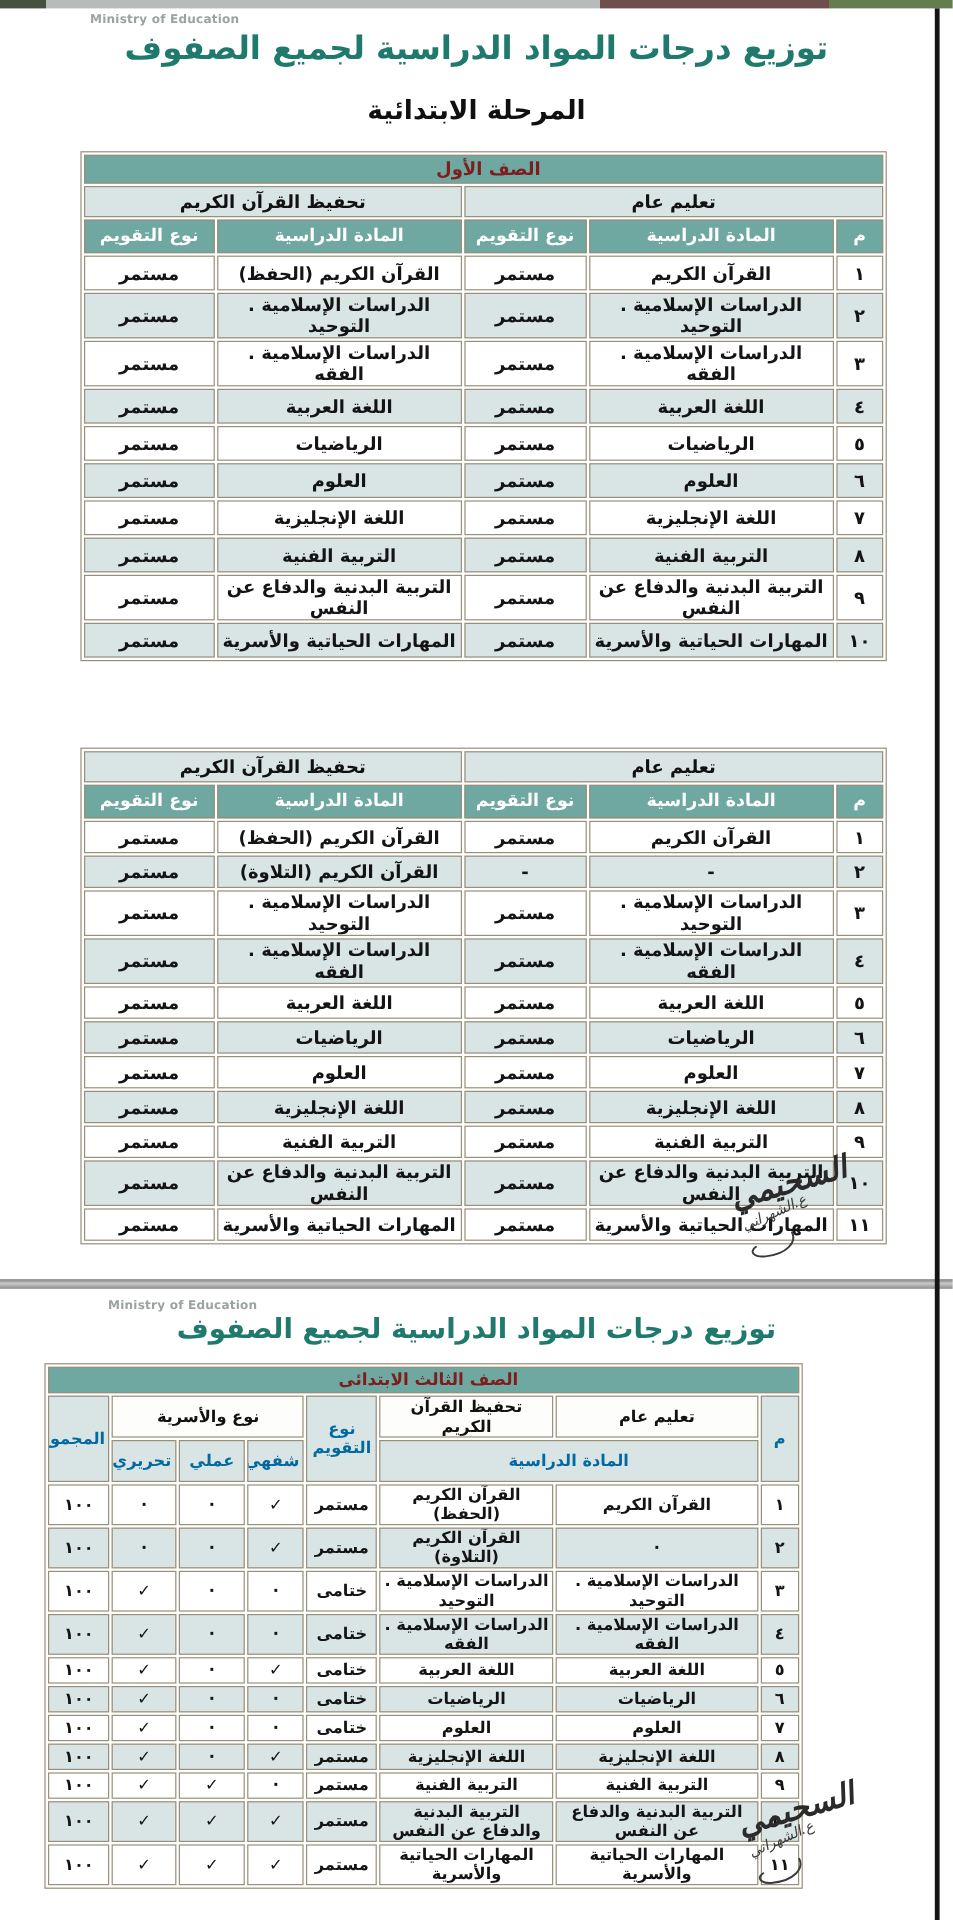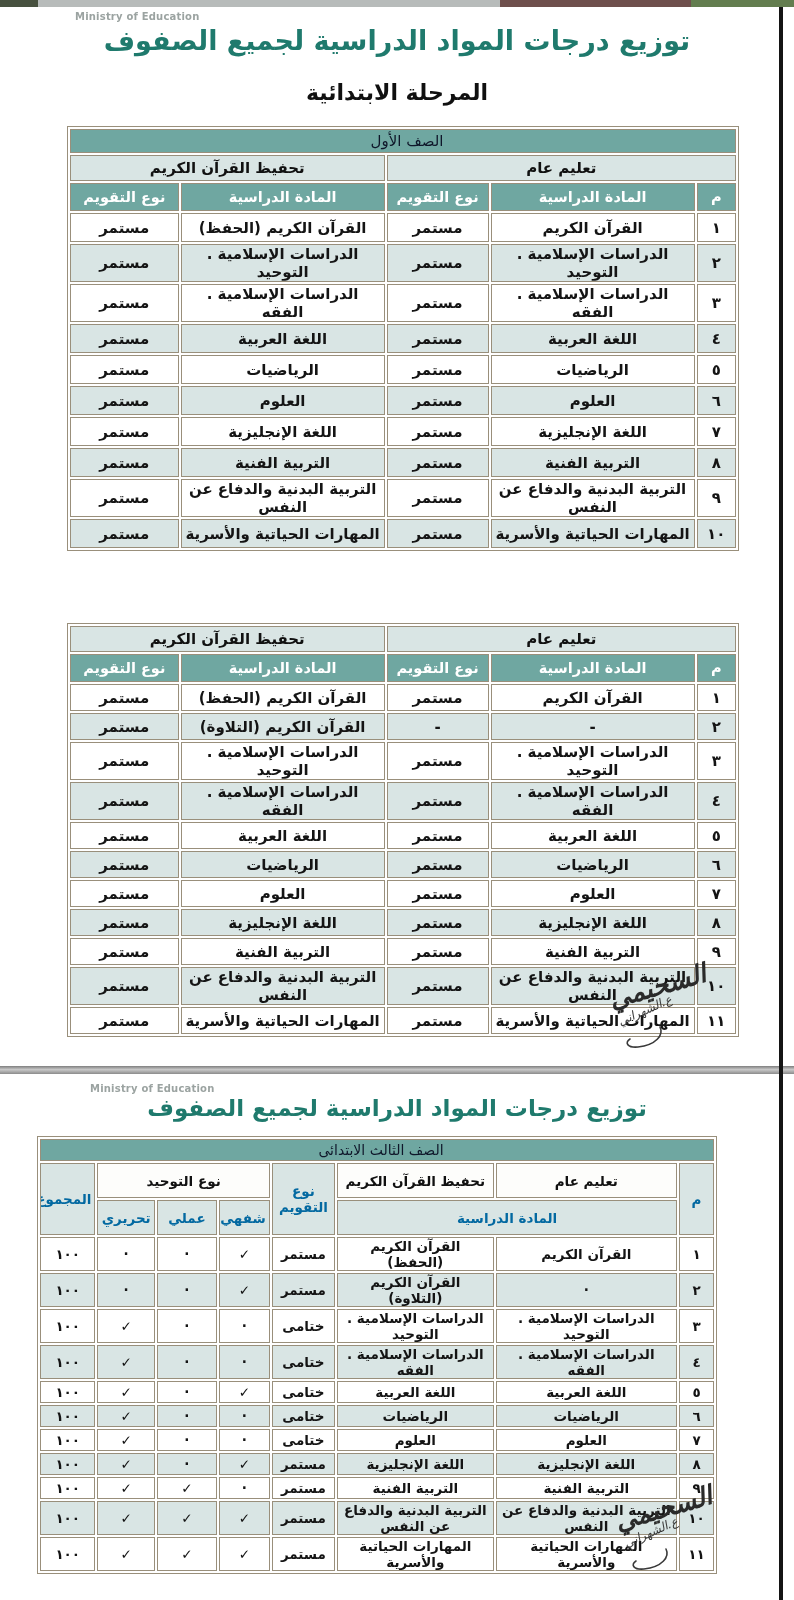--- a/index.html
+++ b/index.html
@@ -45,31 +45,31 @@
   table{
     border-collapse:separate;border-spacing:2px;
     border:1px solid var(--border,#998f7b);
     direction:rtl;font-weight:bold;table-layout:fixed;
   }
   th,td{
     border:1px solid var(--border,#998f7b);
     text-align:center;vertical-align:middle;
     padding:0 3px;overflow:hidden;
   }
-  .band th{background:var(--teal,#6fa7a1);color:#0f172a;height:22px;font-size:15px;font-weight:normal;padding-left:11px;}
+  .band th{background:var(--teal,#6fa7a1);color:#7f1d1d;height:22px;font-size:15px;font-weight:bold;padding-left:11px;}
   .grouphdr th{background:var(--pale,#d9e5e4);color:#111;height:24px;font-size:15px;}
   .colhdr th{background:var(--teal,#6fa7a1);color:#fff;height:26px;font-size:14.5px;}
   .t12{width:672px;margin-left:67px;}
   .t12 tbody td{height:27px;font-size:15px;background:#fff;}
   .t12.second tbody td{height:25px;}
   .t12 tbody tr:nth-child(even) td{background:var(--pale,#d9e5e4);}
   .t12-m1{margin-top:21px;}
   .t12-m2{margin-top:72px;}
   
-  .t3{width:680px;margin:15px 0 17px 37px;}
+  .t3{width:632px;margin:15px 0 17px 37px;}
   .t3 .band th{height:20px;font-size:14px;}
   .t3 th.w{background:#fdfdfb;color:#111;font-size:13.5px;}
   .t3 th.p{background:var(--pale,#d9e5e4);color:#0369a1;font-size:13.5px;}
   .t3 .hrow th{height:33px;}
   .t3 tbody td{height:20px;font-size:13.5px;background:#fff;}
   .t3 tbody tr:nth-child(even) td{background:var(--pale,#d9e5e4);}
   
   .signature{position:absolute;width:170px;height:100px;direction:rtl;}
   .sig1{right:58px;top:968px;}
   .sig2{right:52px;top:418px;}
@@ -323,21 +323,21 @@
     </colgroup>
     <thead>
       <tr class="band">
         <th colspan="8">الصف الثالث الابتدائى</th>
       </tr>
       <tr class="hrow">
         <th rowspan="2" class="p">م</th>
         <th class="w">تعليم عام</th>
         <th class="w">تحفيظ القرآن الكريم</th>
         <th rowspan="2" class="p">نوع التقويم</th>
-        <th colspan="3" class="w">نوع التوحيد</th>
+        <th colspan="3" class="w">نوع والأسرية</th>
         <th rowspan="2" class="p">المجموع</th>
       </tr>
       <tr class="hrow">
         <th colspan="2" class="p">المادة الدراسية</th>
         <th class="p">شفهي</th>
         <th class="p">عملي</th>
         <th class="p">تحريري</th>
       </tr>
     </thead>
     <tbody>

